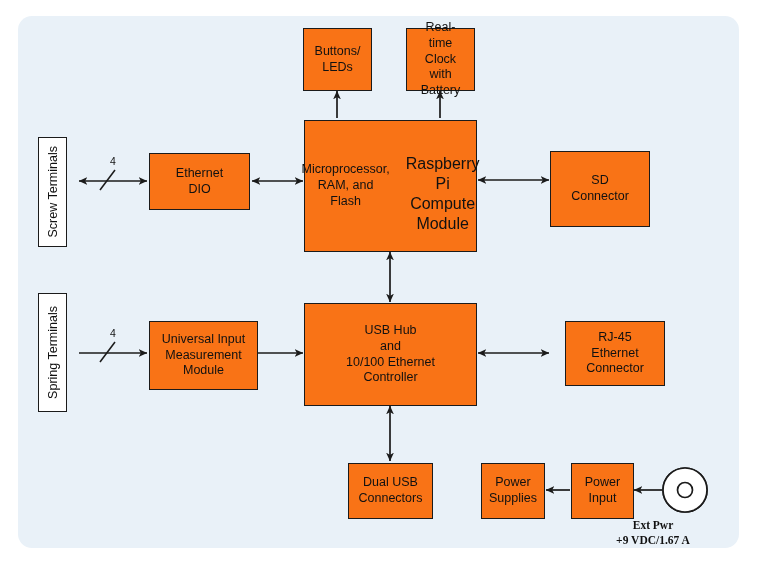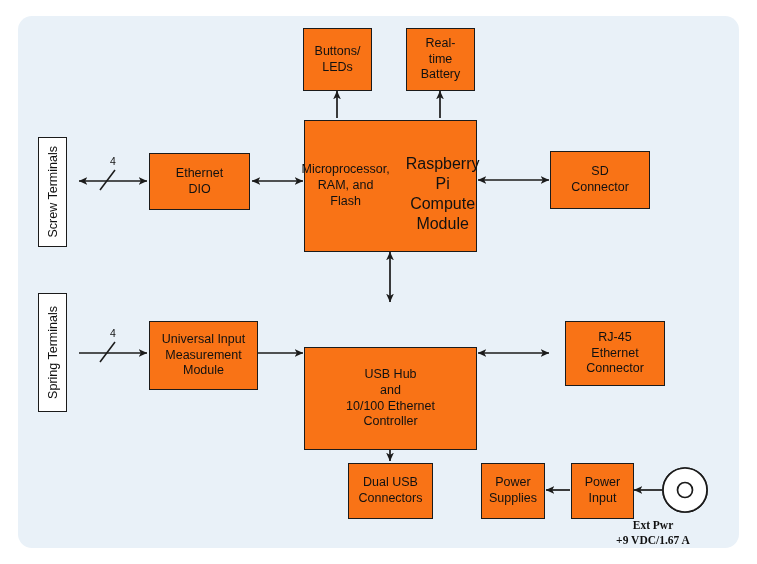--- a/index.html
+++ b/index.html
@@ -75,20 +75,21 @@
   <div class="box" style="left:303px;top:28px;width:69px;height:63px;">
     <span>
       <span>Buttons/</span>
       <span>LEDs</span>
     </span>
   </div>
 
   <div class="box" style="left:406px;top:28px;width:69px;height:63px;">
     <span>
       <span>Real-time</span>
+      <span>Clock with</span>
       <span>Battery</span>
     </span>
   </div>
 
   <div class="term" style="left:38px;top:137px;width:29px;height:110px;">
     <span>Screw Terminals</span>
   </div>
 
   <div class="term" style="left:38px;top:293px;width:29px;height:119px;">
     <span>Spring Terminals</span>
@@ -117,30 +118,30 @@
       <span>Microprocessor,</span>
       <span>RAM, and Flash</span>
     </span>
     <span class="mp-bot">
       <span>Raspberry Pi</span>
       <span>Compute</span>
       <span>Module</span>
     </span>
   </div>
 
-  <div class="box" style="left:304px;top:303px;width:173px;height:103px;margin-top:44px;">
+  <div class="box" style="left:304px;top:303px;width:173px;height:103px;">
     <span>
       <span>USB Hub</span>
       <span>and</span>
       <span>10/100 Ethernet</span>
       <span>Controller</span>
     </span>
   </div>
 
-  <div class="box" style="left:550px;top:151px;width:100px;height:58px;">
+  <div class="box" style="left:550px;top:151px;width:100px;height:76px;">
     <span>
       <span>SD</span>
       <span>Connector</span>
     </span>
   </div>
 
   <div class="box" style="left:565px;top:321px;width:100px;height:65px;">
     <span>
       <span>RJ-45</span>
       <span>Ethernet</span>

